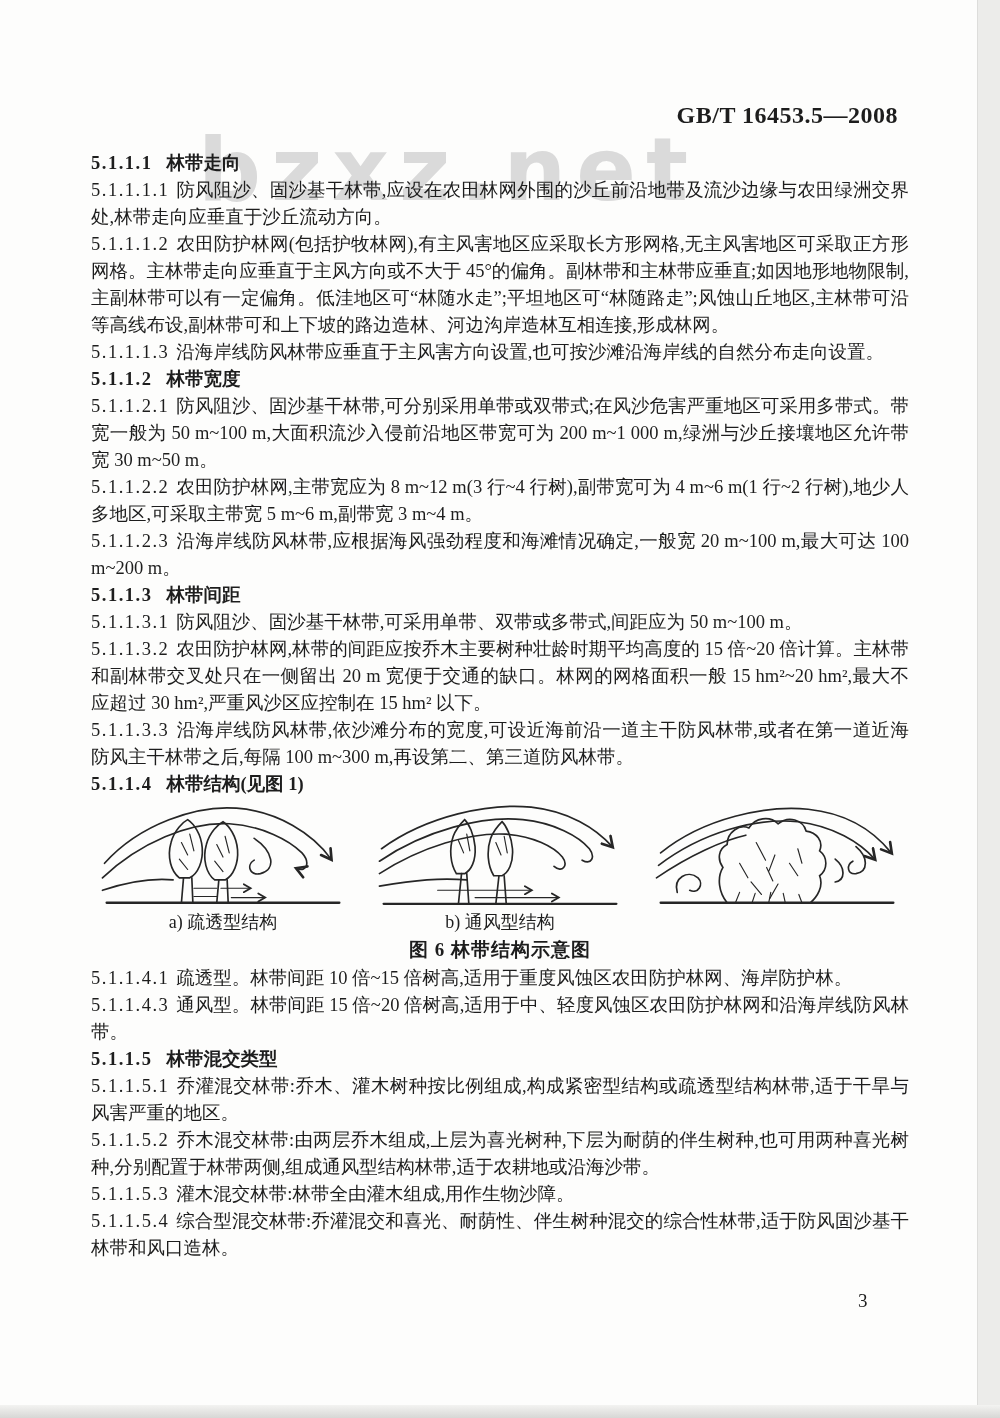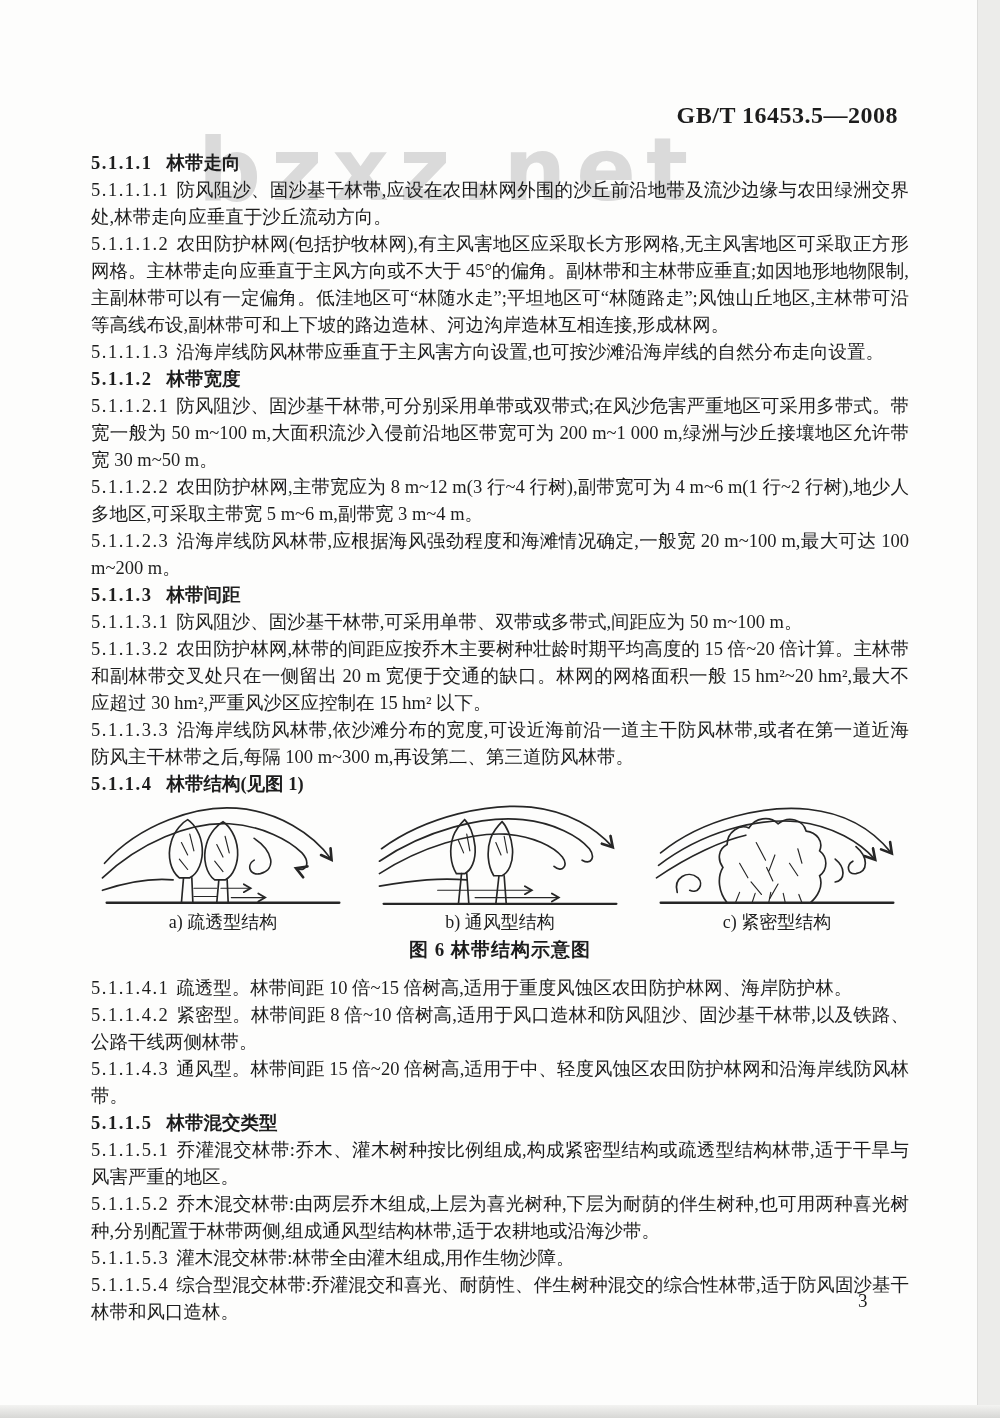--- a/index.html
+++ b/index.html
@@ -49,21 +49,21 @@
     z-index: 1;
     font-size: 18.5px;
     line-height: 27px;
     text-align: justify;
   }
   .clause { margin: 0; }
   .clause .num { letter-spacing: 1.5px; padding-right: 7px; white-space: nowrap; }
   .clause.head { font-weight: bold; }
   .clause.head .num { padding-right: 14px; }
 
-  .fig-wrap { margin: 2px 0 10px 0; }
+  .fig-wrap { margin: 2px 0 0 0; }
   .fig-row {
     display: flex; justify-content: space-between;
     padding: 3px 6px 0 6px;
   }
   .fig-panel { width: 252px; text-align: center; }
   .fig-panel svg { display: block; margin: 0 auto; }
   .fig-caption { font-size: 18px; line-height: 26px; text-align: center; }
   .fig-title {
     text-align: center; font-weight: bold;
     font-size: 19px; line-height: 30px;
@@ -163,30 +163,28 @@
           <path d="M8 48 C50 14, 110 2, 150 6 C188 10, 214 28, 230 48" marker-end="url(#arwC)"></path>
           <path d="M6 60 C48 28, 100 14, 140 18 C174 22, 200 38, 214 54" marker-end="url(#arwC)"></path>
           <path d="M4 72 C36 50, 68 36, 90 31"></path>
           <path d="M196 42 C208 52, 208 66, 196 68 C188 69, 186 60, 193 56"></path>
           <path d="M176 54 C186 62, 186 74, 176 76"></path>
           <path d="M24 86 C20 72, 34 64, 44 72 C50 78, 44 88, 36 84"></path>
           <path d="M72 96 C64 86, 62 72, 68 62 C62 54, 64 44, 72 40 C72 28, 84 20, 93 24 C99 14, 113 12, 121 20 C131 12, 145 16, 148 27 C158 28, 165 37, 161 46 C169 52, 169 64, 161 70 C165 80, 159 90, 152 96 Z"></path>
           <path class="thin" d="M84 58 l8 14 M100 38 l9 17 M118 50 l-6 16 M132 58 l8 12 M95 76 l10 12 M121 78 l-8 14 M110 62 l6 13 M140 44 l4 14"></path>
           <path class="thin" d="M80 96 l4 -10 M96 96 l3 -9 M112 96 l2 -10 M128 96 l-2 -9 M144 96 l-3 -8"></path>
         </svg>
-        <div class="fig-caption">c) 紧密型结构</div>
       </div>
 
     </div>
     <div class="fig-title">图 6 林带结构示意图</div>
   </div>
 
   <div id="doc-after">
       <p class="clause"><span class="num">5.1.1.4.1</span><span class="txt">疏透型。林带间距 10 倍~15 倍树高,适用于重度风蚀区农田防护林网、海岸防护林。</span></p>
-      <p class="clause"><span class="num">5.1.1.4.2</span><span class="txt">紧密型。林带间距 8 倍~10 倍树高,适用于风口造林和防风阻沙、固沙基干林带,以及铁路、公路干线两侧林带。</span></p>
       <p class="clause"><span class="num">5.1.1.4.3</span><span class="txt">通风型。林带间距 15 倍~20 倍树高,适用于中、轻度风蚀区农田防护林网和沿海岸线防风林带。</span></p>
       <p class="clause head"><span class="num">5.1.1.5</span><span class="txt">林带混交类型</span></p>
       <p class="clause"><span class="num">5.1.1.5.1</span><span class="txt">乔灌混交林带:乔木、灌木树种按比例组成,构成紧密型结构或疏透型结构林带,适于干旱与风害严重的地区。</span></p>
       <p class="clause"><span class="num">5.1.1.5.2</span><span class="txt">乔木混交林带:由两层乔木组成,上层为喜光树种,下层为耐荫的伴生树种,也可用两种喜光树种,分别配置于林带两侧,组成通风型结构林带,适于农耕地或沿海沙带。</span></p>
       <p class="clause"><span class="num">5.1.1.5.3</span><span class="txt">灌木混交林带:林带全由灌木组成,用作生物沙障。</span></p>
       <p class="clause"><span class="num">5.1.1.5.4</span><span class="txt">综合型混交林带:乔灌混交和喜光、耐荫性、伴生树种混交的综合性林带,适于防风固沙基干林带和风口造林。</span></p>
     </div>
 </div>
 
 <div class="page-number">3</div>

